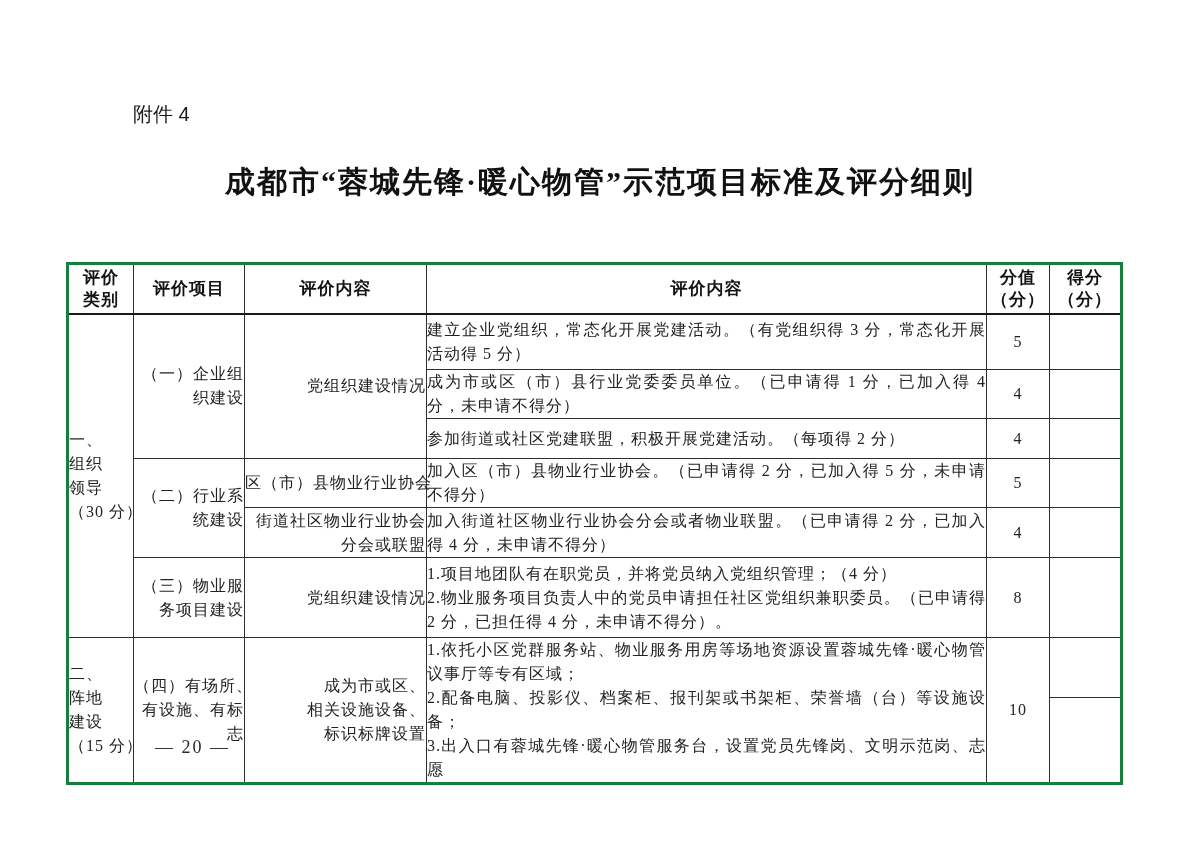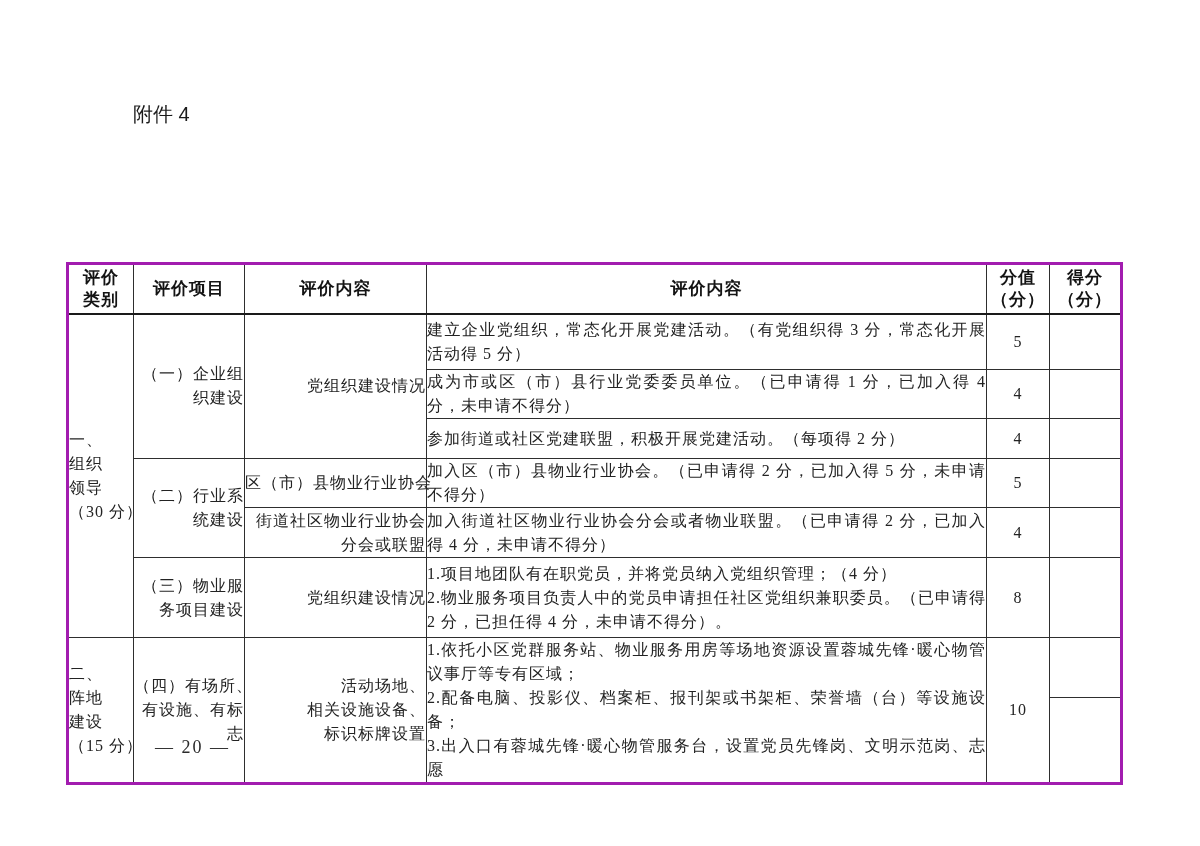--- a/index.html
+++ b/index.html
@@ -42,21 +42,21 @@
   table.score-table td{
     border:1px solid #2e2e2e;
     font-size:16px;
     line-height:24px;
     letter-spacing:1px;
     color:#232323;
     vertical-align:middle;
     padding:0;
     overflow:visible;
   }
-  table.score-table{border:3px solid #a21caf;}
+  table.score-table{border:3px solid #15803d;}
   tr.hdr td{
     font-family:"Liberation Sans","DejaVu Sans",sans-serif;
     font-weight:700;font-size:17px;line-height:22px;
     text-align:center;white-space:pre;
     border-bottom:2px solid #1a1a1a;
     color:#141414;
   }
   td.cat{
     text-align:left;white-space:pre;
     padding-left:2px;line-height:26px;font-size:15.5px;letter-spacing:0.5px;
@@ -89,20 +89,21 @@
   tr.hr-7a{height:40px;}
   tr.hr-7b{height:58px;}
 </style>
 </head>
 <body>
 
 <div class="page">
 
   <div class="attachment">附件 4</div>
 
+  <div class="doc-title">成都市“蓉城先锋·暖心物管”示范项目标准及评分细则</div>
 
 
   <table class="score-table">
     <colgroup>
       <col style="width:66px">
       <col style="width:111px">
       <col style="width:182px">
       <col style="width:560px">
       <col style="width:63px">
       <col style="width:72px">
@@ -173,21 +174,21 @@
       </tr>
 
       <tr class="hr-7a">
         <td class="cat" rowspan="2">二、
 阵地
 建设
 （15 分）</td>
         <td class="proj" rowspan="2">（四）有场所、
 有设施、有标
 志</td>
-        <td class="cont" rowspan="2">活动场地、
+        <td class="cont" rowspan="2">成为市或区、
 相关设施设备、
 标识标牌设置</td>
         <td class="std" rowspan="2">1.依托小区党群服务站、物业服务用房等场地资源设置蓉城先锋·暖心物管议事厅等专有区域；
 2.配备电脑、投影仪、档案柜、报刊架或书架柜、荣誉墙（台）等设施设备；
 3.出入口有蓉城先锋·暖心物管服务台，设置党员先锋岗、文明示范岗、志愿</td>
         <td class="score" rowspan="2">10</td>
         <td class="earned"></td>
       </tr>
 
       <tr class="hr-7b">

